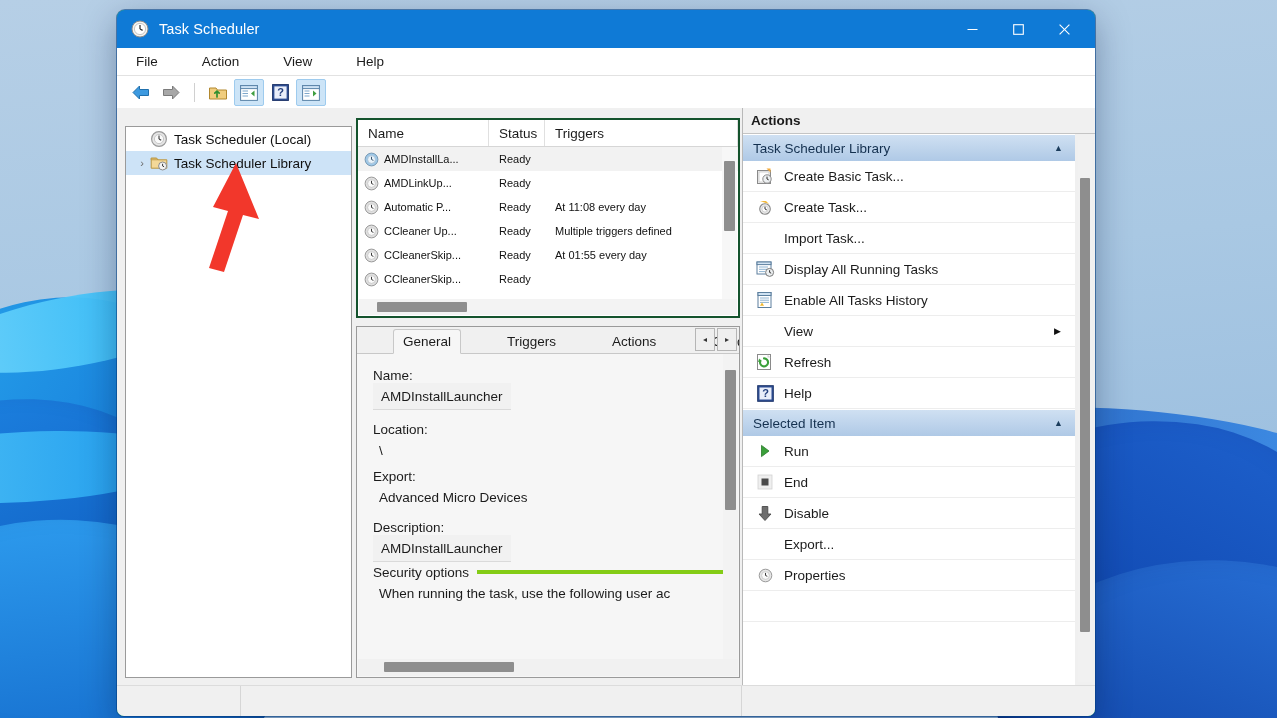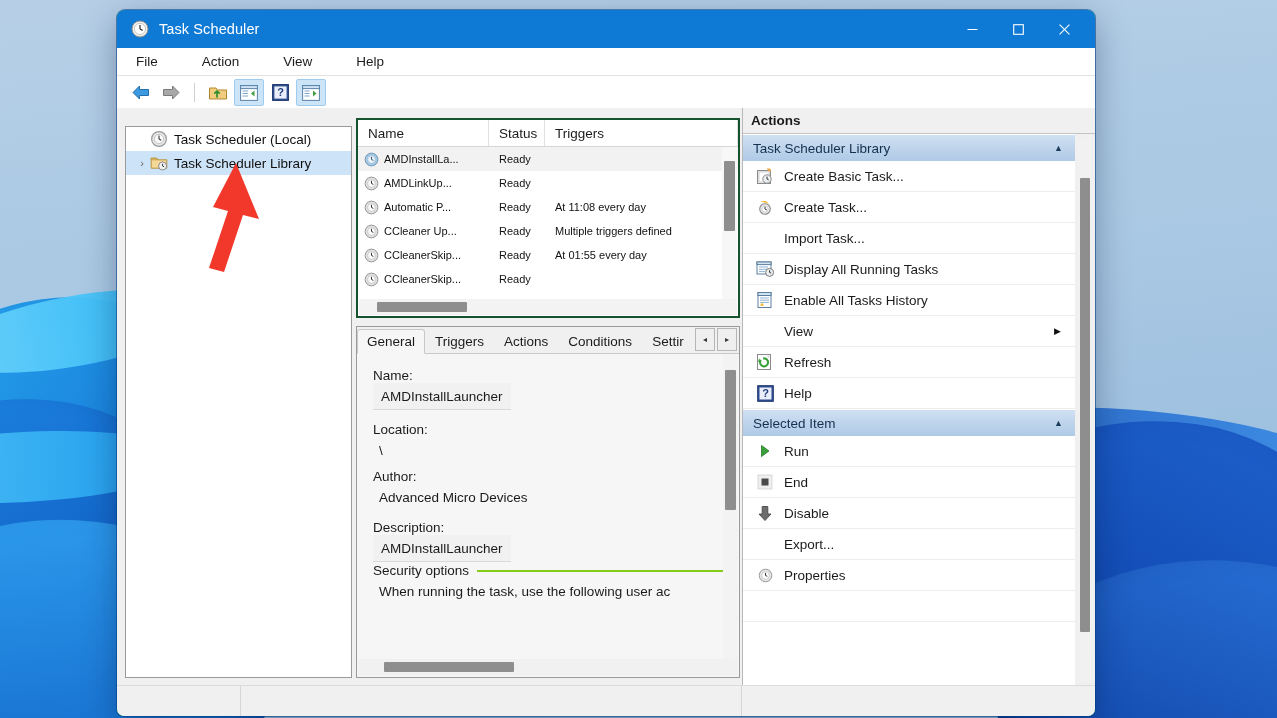--- a/index.html
+++ b/index.html
@@ -172,21 +172,21 @@
   #detailpane{
     flex:1;min-height:0;background:#f6f6f6;border:1px solid #9a9a9a;
     position:relative;display:flex;flex-direction:column;overflow:hidden;
   }
   .tabstrip{
     display:flex;align-items:flex-end;height:26px;background:#f0f0f0;
     border-bottom:1px solid #c8c8c8;position:relative;
   }
   .tab{
     font-size:13.5px;color:#1b1b1b;padding:4px 9px 4px 9px;
-    border:1px solid transparent;border-bottom:none;white-space:nowrap;
+    border:1px solid transparent;border-bottom:none;white-space:nowrap;margin-left:36px;
   }
   .tab.active{
     background:#f6f6f6;border-color:#c8c8c8;border-bottom:1px solid #f6f6f6;
     margin-bottom:-1px;border-radius:3px 3px 0 0;
   }
   .tab-spin{
     position:absolute;right:2px;top:1px;display:flex;gap:2px;
   }
   .spin-btn{
     width:18px;height:21px;background:#efefef;border:1px solid #b5b5b5;
@@ -195,21 +195,21 @@
   .detail-body{flex:1;position:relative;overflow:hidden;background:#f6f6f6;}
   .fieldrow{display:flex;align-items:flex-start;font-size:13.5px;color:#1b1b1b;padding-left:16px;flex-direction:column;}
   .flabel{width:95px;flex:none;padding-top:6px;}
   .fval{
     flex:1;margin-right:22px;padding:6px 8px 5px 8px;
     background:#f1f1f1;border-bottom:1px solid #dadada;box-sizing:border-box;
   }
   .fval.plain{background:transparent;border-bottom:none;padding-left:6px;}
   .fval.desc{height:108px;background:#f1f1f1;border:none;border-bottom:1px solid #dadada;}
   .group{
-    margin:8px 16px 0 16px;border-top:2px solid #84cc16;position:relative;
+    margin:8px 16px 0 16px;border-top:4px solid #84cc16;position:relative;
     padding-top:12px;
   }
   .group-title{
     position:absolute;top:-9px;left:0;background:#f6f6f6;padding-right:8px;
     font-size:13.5px;color:#1b1b1b;
   }
   .group-line{font-size:13.5px;color:#1b1b1b;padding-left:6px;white-space:nowrap;}
   .dvscroll{position:absolute;top:0;right:1px;width:15px;bottom:18px;background:#f3f3f3;}
   .dhscroll{position:absolute;left:1px;right:1px;bottom:1px;height:17px;background:#f1f1f1;}
   
@@ -507,21 +507,21 @@
           <div style="padding-top:8px;">
             <div class="fieldrow">
               <div class="flabel">Name:</div>
               <div class="fval">AMDInstallLauncher</div>
             </div>
             <div class="fieldrow" style="margin-top:6px;">
               <div class="flabel">Location:</div>
               <div class="fval plain">\</div>
             </div>
             <div class="fieldrow">
-              <div class="flabel">Author:</div>
+              <div class="flabel">Export:</div>
               <div class="fval plain">Advanced Micro Devices</div>
             </div>
             <div class="fieldrow" style="margin-top:4px;">
               <div class="flabel">Description:</div>
               <div class="fval desc">AMDInstallLauncher</div>
             </div>
 
             <div class="group">
               <div class="group-title">Security options</div>
               <div class="group-line">When running the task, use the following user ac</div>

